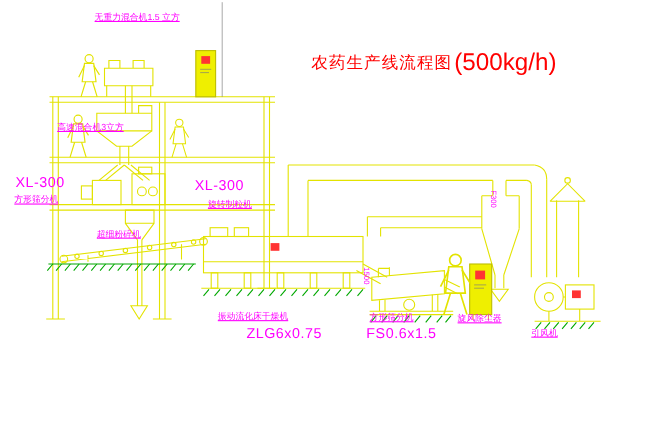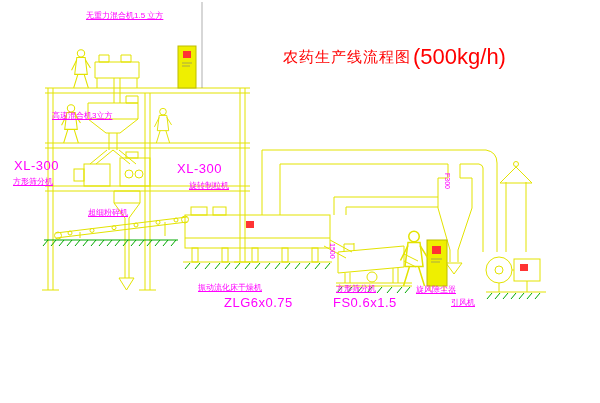--- a/index.html
+++ b/index.html
@@ -182,17 +182,17 @@
   <div class="label md" style="left:14px;top:159px">XL-300</div>
   <div class="label sm" style="left:13px;top:178px">方形筛分机</div>
   <div class="label md" style="left:177px;top:162px">XL-300</div>
   <div class="label sm" style="left:189px;top:182px">旋转制粒机</div>
   <div class="label sm" style="left:88px;top:209px">超细粉碎机</div>
   <div class="label sm" style="left:198px;top:284px">振动流化床干燥机</div>
   <div class="label md" style="left:224px;top:296px">ZLG6x0.75</div>
   <div class="label sm" style="left:336px;top:285px">方形筛分机</div>
   <div class="label md" style="left:333px;top:296px">FS0.6x1.5</div>
   <div class="label sm" style="left:416px;top:286px">旋风除尘器</div>
-  <div class="label sm" style="left:451px;top:299px">引风机</div>
+  <div class="label sm" style="left:483px;top:299px">引风机</div>
   <div class="label vert" style="left:444px;top:173px">F300</div>
   <div class="label vert" style="left:329px;top:243px">1500</div>
 
 </div>
 
 </body></html>

